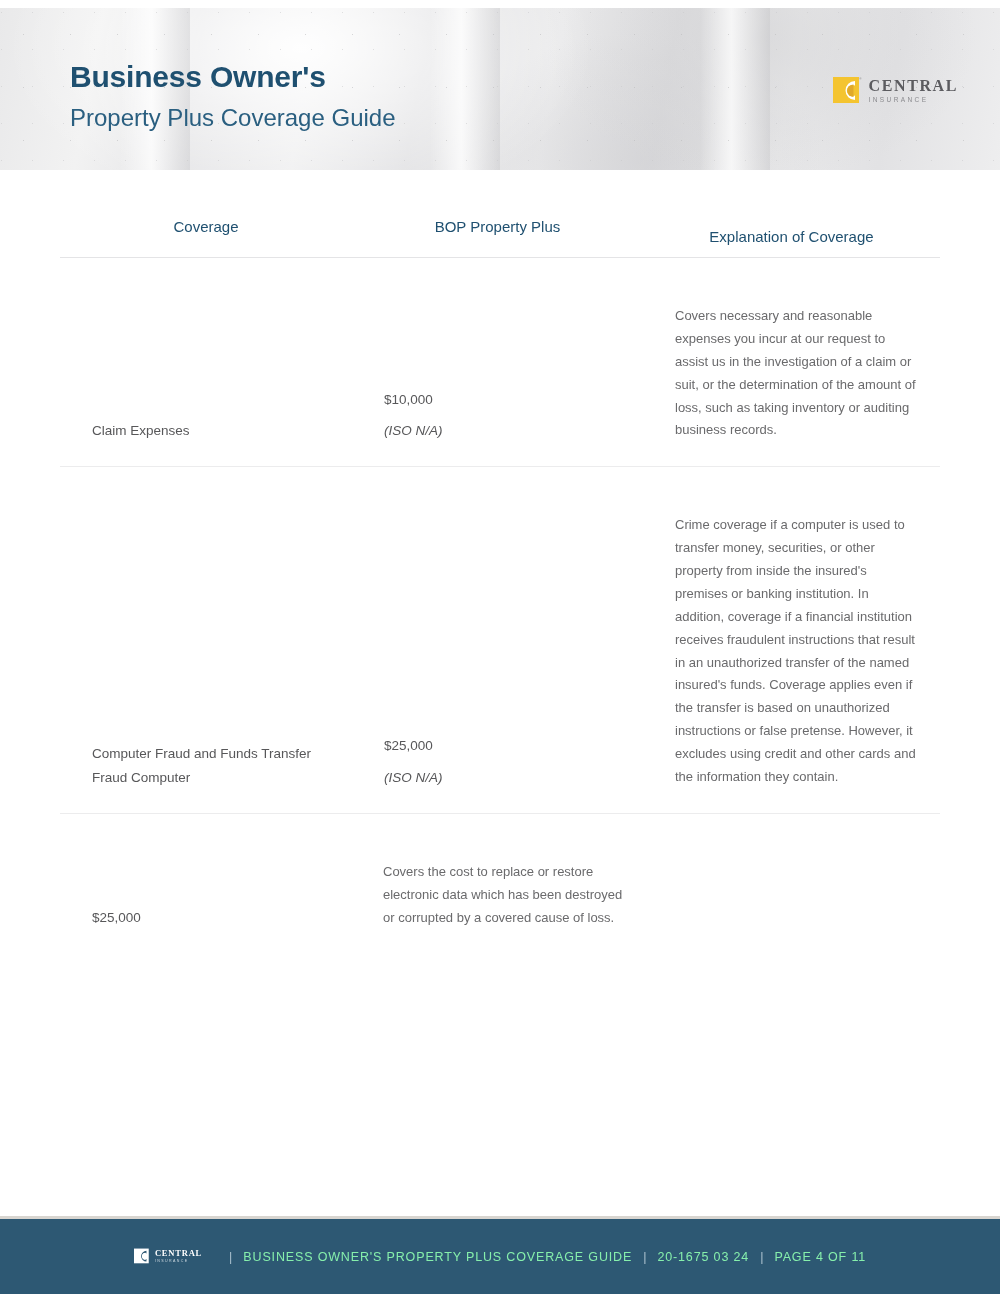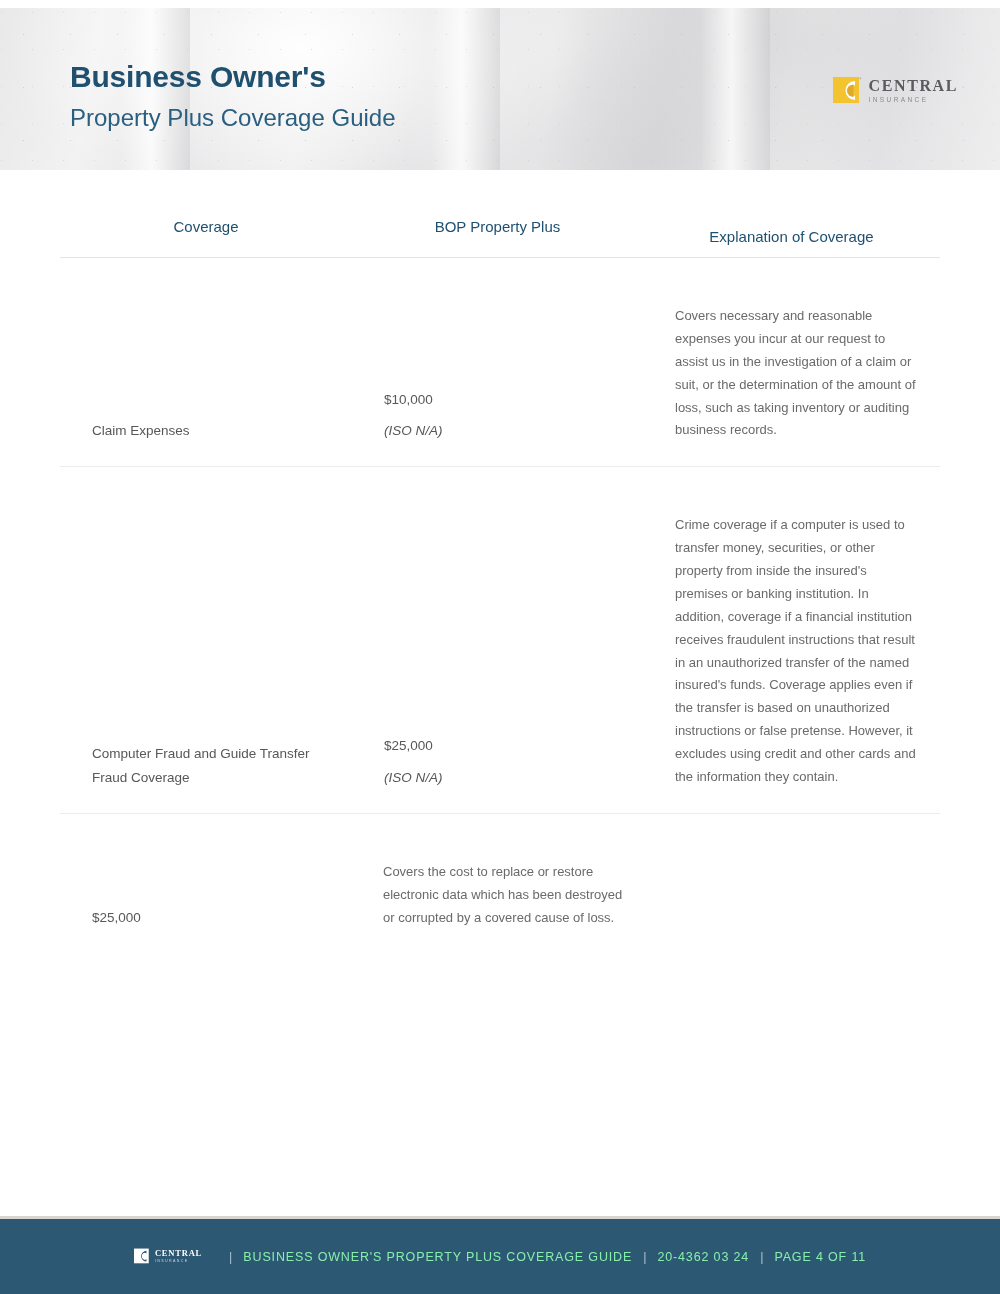--- a/index.html
+++ b/index.html
@@ -289,21 +289,21 @@
         <div class="limit-main">$10,000</div>
         <div class="limit-iso">(ISO N/A)</div>
       </div>
       <div class="cell col-3">
         <div class="explanation">Covers necessary and reasonable expenses you incur at our request to assist us in the investigation of a claim or suit, or the determination of the amount of loss, such as taking inventory or auditing business records.</div>
       </div>
     </div>
 
     <div class="row body-row">
       <div class="cell col-1">
-        <div class="coverage-name">Computer Fraud and Guide Transfer Fraud Coverage</div>
+        <div class="coverage-name">Computer Fraud and Funds Transfer Fraud Computer</div>
       </div>
       <div class="cell col-2">
         <div class="limit-main">$25,000</div>
         <div class="limit-iso">(ISO N/A)</div>
       </div>
       <div class="cell col-3">
         <div class="explanation">Crime coverage if a computer is used to transfer money, securities, or other property from inside the insured's premises or banking institution. In addition, coverage if a financial institution receives fraudulent instructions that result in an unauthorized transfer of the named insured's funds. Coverage applies even if the transfer is based on unauthorized instructions or false pretense. However, it excludes using credit and other cards and the information they contain.</div>
       </div>
     </div>
 
@@ -332,18 +332,18 @@
       </div>
       <div class="footer-words">
         <div class="footer-central">CENTRAL</div>
         <div class="footer-insurance">INSURANCE</div>
       </div>
     </div>
 
     <span class="footer-sep">|</span>
     <span class="footer-text">BUSINESS OWNER'S PROPERTY PLUS COVERAGE GUIDE</span>
     <span class="footer-sep">|</span>
-    <span class="footer-text">20-4362 03 24</span>
+    <span class="footer-text">20-1675 03 24</span>
     <span class="footer-sep">|</span>
     <span class="footer-text">PAGE 4 OF 11</span>
 
   </div>
 </div>
 
 </body></html>

